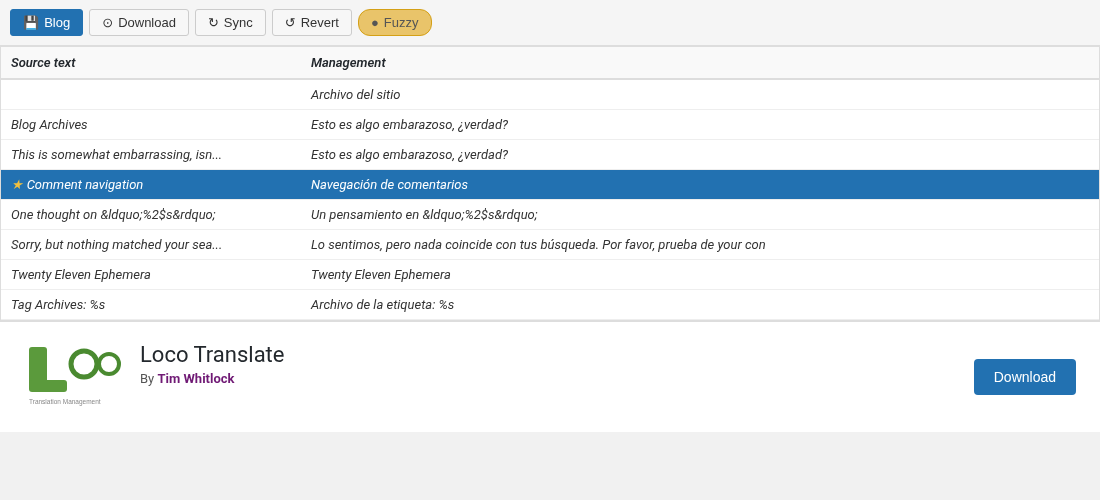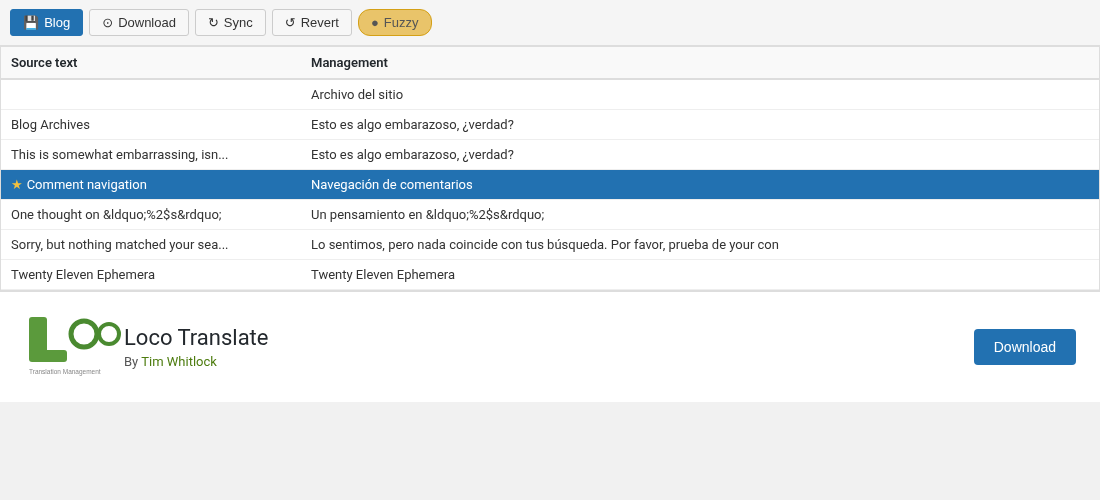--- a/index.html
+++ b/index.html
@@ -46,20 +46,21 @@
 
     
     .table-wrapper {
       background: #fff;
       border: 1px solid #ddd;
       overflow: hidden;
     }
     table {
       width: 100%;
       border-collapse: collapse;
+      font-style: italic;
     }
     thead tr {
       background: #f9f9f9;
       border-bottom: 2px solid #ddd;
     }
     thead th {
       text-align: left;
       padding: 8px 10px;
       font-weight: 600;
       color: #23282d;
@@ -97,22 +98,22 @@
       display: flex;
       align-items: center;
       justify-content: space-between;
       padding: 20px 24px;
       background: #fff;
       border-top: 1px solid #ddd;
       margin-top: 0;
     }
     .plugin-info {
       display: flex;
-      align-items: center;
-      gap: 0;
+      align-items: flex-start;
+      gap: 16px;
     }
     .loco-logo {
       width: 100px;
       height: 70px;
       display: flex;
       flex-direction: column;
       align-items: flex-start;
       justify-content: center;
     }
     .loco-logo-svg {
@@ -123,22 +124,23 @@
       font-size: 22px;
       font-weight: 400;
       color: #23282d;
       margin-bottom: 4px;
     }
     .plugin-text .by-line {
       font-size: 13px;
       color: #555;
     }
     .plugin-text .author-link {
-      color: #4d7c0f;
+      color: #701a75;
       text-decoration: none;
+      font-weight: bold;
     }
     .download-btn {
       background: #2271b1;
       color: #fff;
       border: none;
       padding: 10px 20px;
       border-radius: 4px;
       font-size: 14px;
       cursor: pointer;
       font-weight: 500;
@@ -199,20 +201,24 @@
           <td class="col-source">One thought on &amp;ldquo;%2$s&amp;rdquo;</td>
           <td>Un pensamiento en &amp;ldquo;%2$s&amp;rdquo;</td>
         </tr>
         <tr>
           <td class="col-source">Sorry, but nothing matched your sea...</td>
           <td>Lo sentimos, pero nada coincide con tus búsqueda. Por favor, prueba de your con</td>
         </tr>
         <tr>
           <td class="col-source">Twenty Eleven Ephemera</td>
           <td>Twenty Eleven Ephemera</td>
+        </tr>
+        <tr>
+          <td class="col-source">Tag Archives: %s</td>
+          <td>Archivo de la etiqueta: %s</td>
         </tr>
       </tbody>
   </table>
 </div>
 
 <div class="bottom-section">
   <div class="plugin-info">
 
     <div class="loco-logo">
       <svg class="loco-logo-svg" viewBox="0 0 100 70" xmlns="http://www.w3.org/2000/svg">

